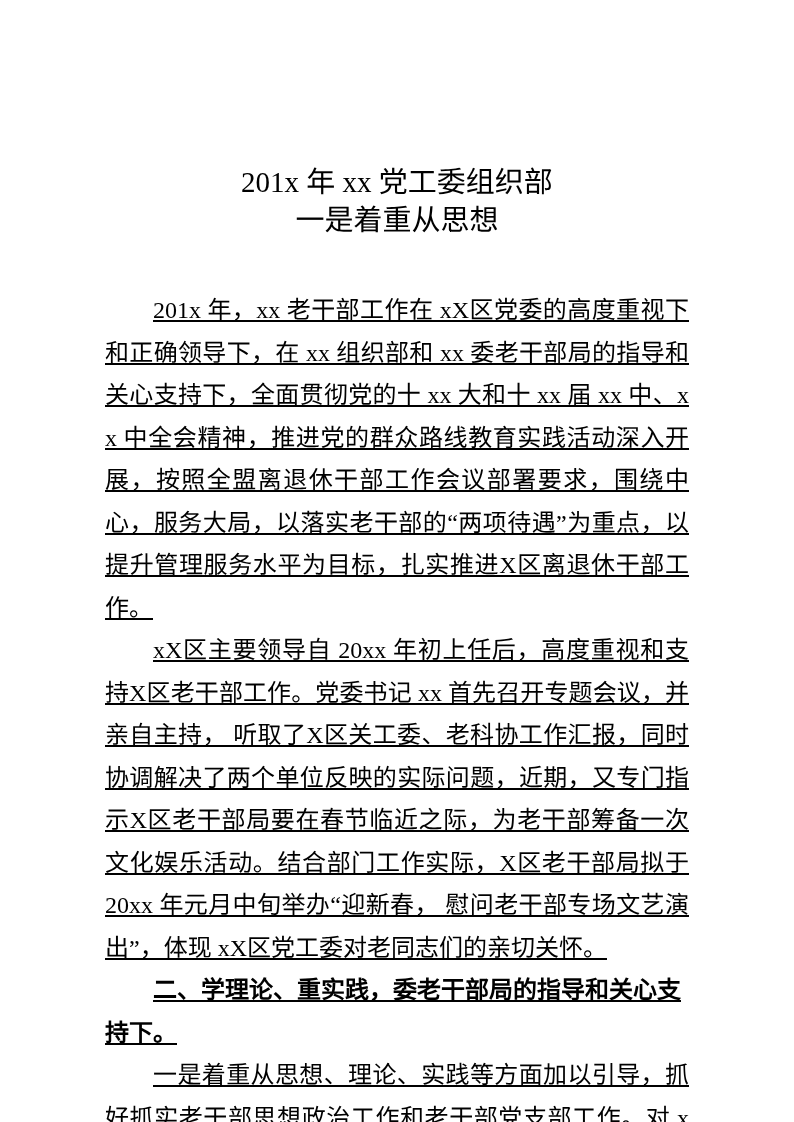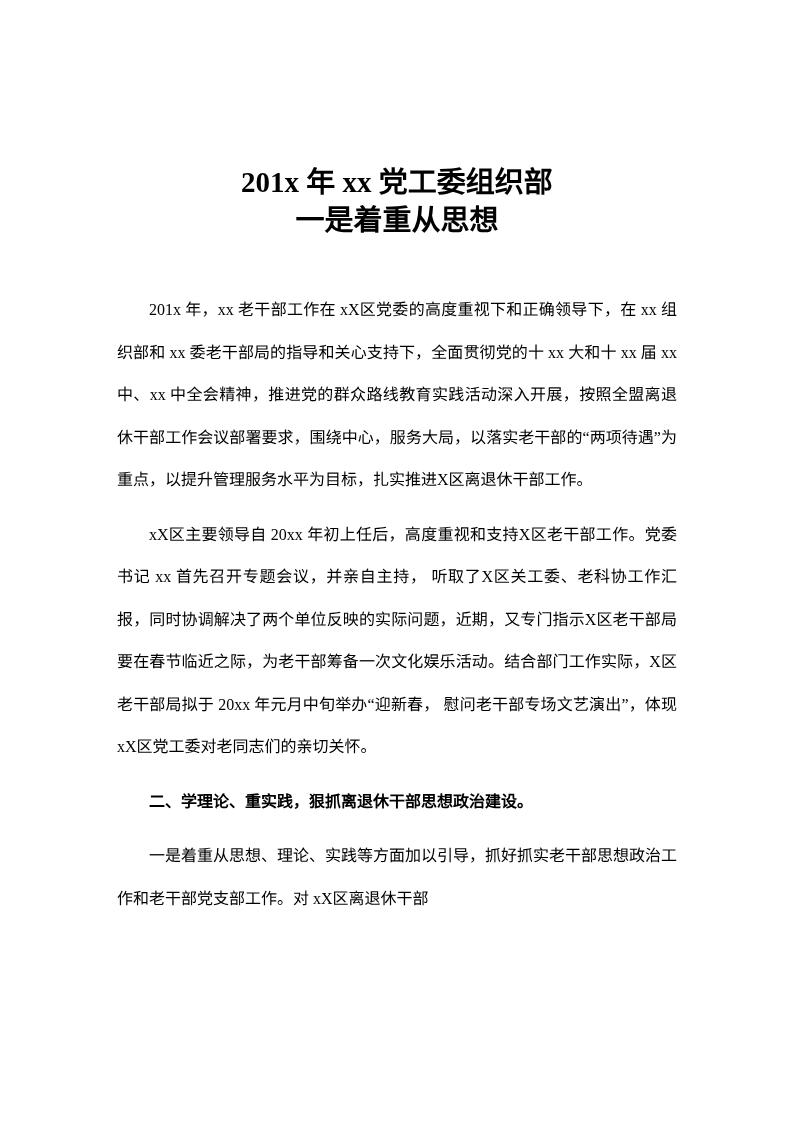--- a/index.html
+++ b/index.html
@@ -13,51 +13,52 @@
     height: 1122px;
     background: #ffffff;
     box-sizing: border-box;
     padding: 163px 105px 0 105px;
     overflow: hidden;
     font-family: "Liberation Serif", "DejaVu Serif", serif;
     color: #000000;
   }
   .doc-title {
     text-align: center;
-    font-weight: bold;
+    font-weight: normal;
     font-size: 29px;
     line-height: 38px;
     margin: 0 0 50px 0;
   }
   .doc-title .title-line {
     display: block;
   }
   .doc-body p {
-    margin: 12px;
-    font-size: 16px;
+    margin: 0;
+    font-size: 24px;
     line-height: 42.5px;
     text-align: justify;
     text-justify: inter-ideograph;
     text-indent: 2em;
     word-break: break-all;
+    text-decoration: underline;
   }
   .doc-body p.section-heading {
     font-family: "Liberation Sans", "DejaVu Sans", sans-serif;
     font-weight: bold;
     text-align: left;
   }
 </style>
 </head>
 <body>
 
 <div class="page">
   <h1 class="doc-title">
     <span class="title-line">201x 年 xx 党工委组织部</span>
     <span class="title-line">一是着重从思想</span>
   </h1>
 
   <div class="doc-body">
     <p>201x 年，xx 老干部工作在 xX区党委的高度重视下和正确领导下，在 xx 组织部和 xx 委老干部局的指导和关心支持下，全面贯彻党的十 xx 大和十 xx 届 xx 中、xx 中全会精神，推进党的群众路线教育实践活动深入开展，按照全盟离退休干部工作会议部署要求，围绕中心，服务大局，以落实老干部的“两项待遇”为重点，以提升管理服务水平为目标，扎实推进X区离退休干部工作。</p>
     <p>xX区主要领导自 20xx 年初上任后，高度重视和支持X区老干部工作。党委书记 xx 首先召开专题会议，并亲自主持， 听取了X区关工委、老科协工作汇报，同时协调解决了两个单位反映的实际问题，近期，又专门指示X区老干部局要在春节临近之际，为老干部筹备一次文化娱乐活动。结合部门工作实际，X区老干部局拟于 20xx 年元月中旬举办“迎新春， 慰问老干部专场文艺演出”，体现 xX区党工委对老同志们的亲切关怀。</p>
-    <p class="section-heading">二、学理论、重实践，狠抓离退休干部思想政治建设。</p>
+    <p class="section-heading">二、学理论、重实践，委老干部局的指导和关心支持下。</p>
     <p>一是着重从思想、理论、实践等方面加以引导，抓好抓实老干部思想政治工作和老干部党支部工作。对 xX区离退休干部</p>
   </div>
 </div>
 
 </body></html>

